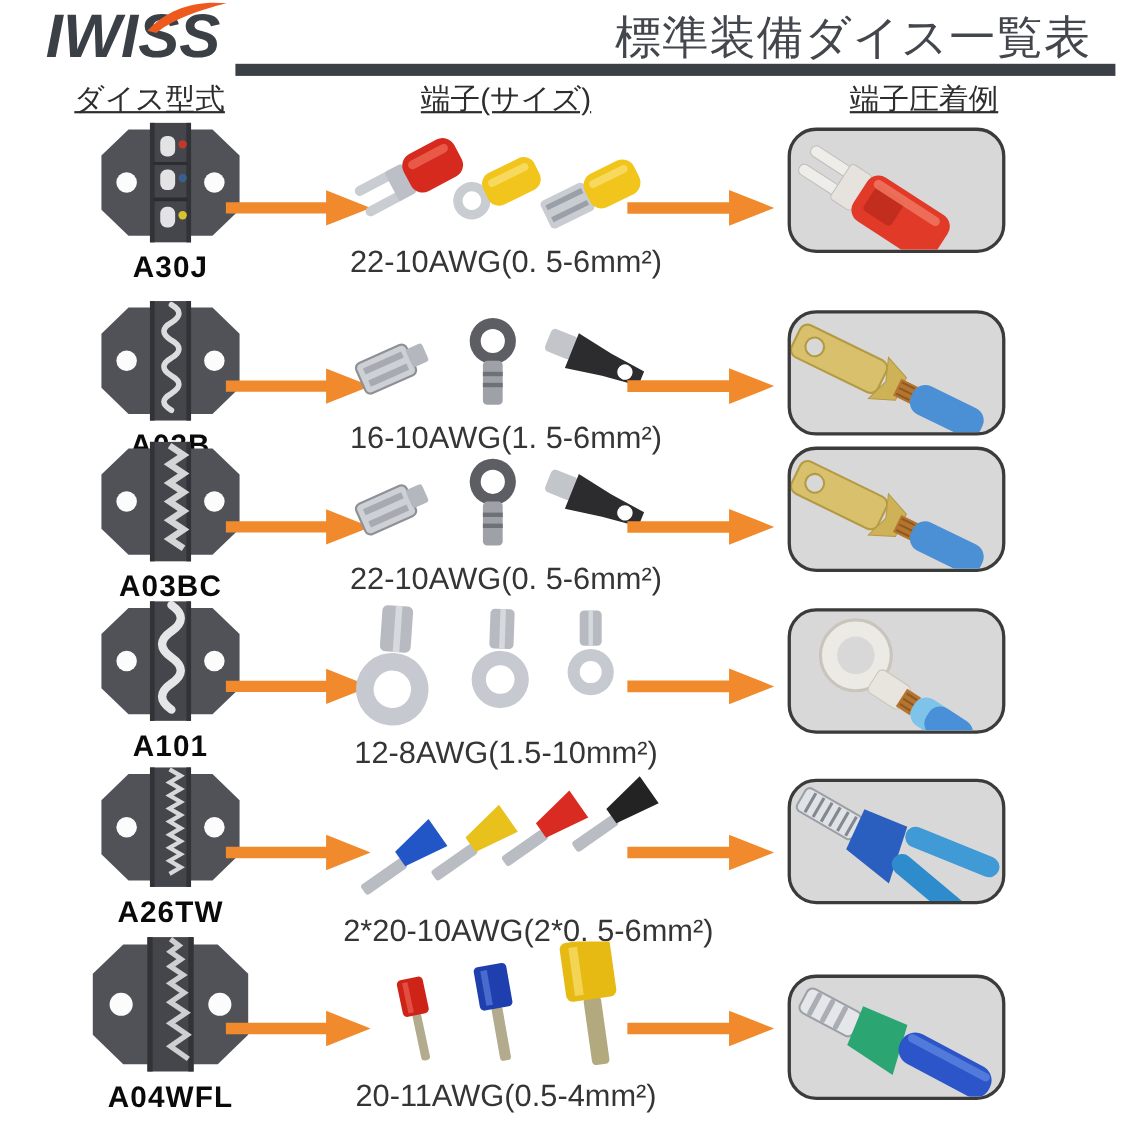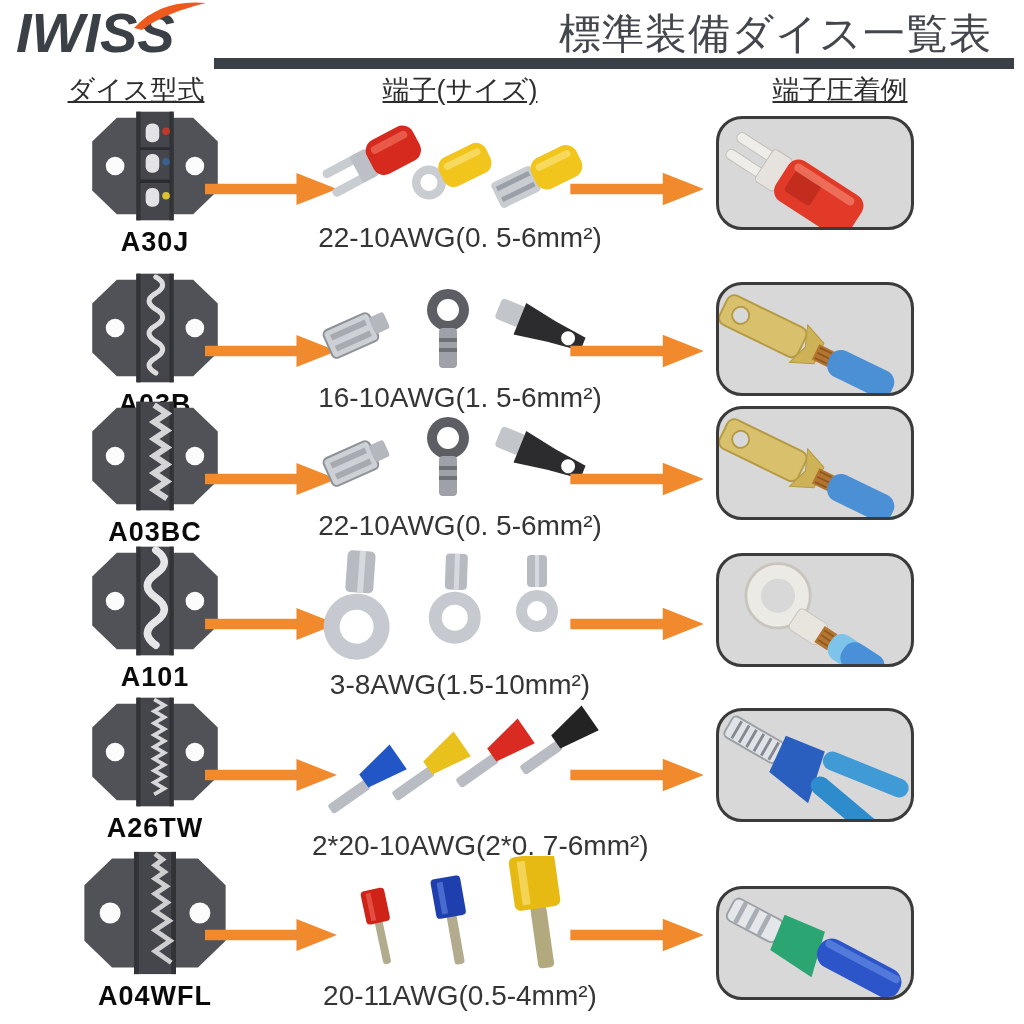--- a/index.html
+++ b/index.html
@@ -8,21 +8,21 @@
     background:#ffffff;
     font-family:"Liberation Sans","DejaVu Sans",sans-serif;
     position:relative;overflow:hidden;
   }
   .page{position:absolute;inset:0;background:#fff}
 
   
   .logo{position:absolute;left:16px;top:2px;width:210px;height:64px}
   .logo-text{
     font-size:56px;font-weight:bold;font-style:italic;color:#3b4047;
-    letter-spacing:0px;line-height:62px;
+    letter-spacing:0px;line-height:62px;text-align:center;
   }
   .swoosh{position:absolute;left:116px;top:-2px;width:76px;height:30px}
   .title{
     position:absolute;top:6px;right:32px;
     font-size:42px;font-weight:normal;color:#43464c;letter-spacing:1px;
     white-space:nowrap;
   }
   .title-bar{position:absolute;left:214px;right:10px;top:58px;height:11px;background:#3b3f46}
 
   .col-header{
@@ -281,21 +281,21 @@
           <circle cx="21" cy="64" r="26" fill="#c6cad0"></circle>
           <circle cx="21" cy="64" r="13" fill="#ffffff"></circle>
         </g>
         <g transform="translate(206,8)">
           <rect x="9" y="0" width="20" height="32" rx="4" fill="#b7bbc1"></rect>
           <rect x="17" y="0" width="4" height="32" fill="#d6dade"></rect>
           <circle cx="19" cy="56" r="21" fill="#c6cad0"></circle>
           <circle cx="19" cy="56" r="10" fill="#ffffff"></circle>
         </g>
       </svg>
-      <div class="term-size">3-8AWG(1.5-10mm²)</div>
+      <div class="term-size">12-8AWG(1.5-10mm²)</div>
     </div>
     <svg class="arrow arrow-2" viewBox="0 0 140 44">
         <use href="#arrow"></use>
       </svg>
     <div class="example">
       <svg viewBox="0 0 198 114">
         <circle cx="60" cy="42" r="34" fill="#eceae5" stroke="#c9c5bd" stroke-width="3"></circle>
         <circle cx="60" cy="42" r="18" fill="#d8d8d8"></circle>
         <g transform="translate(84,54) rotate(33)">
           <rect x="0" y="0" width="36" height="26" rx="5" fill="#e8e5df" stroke="#c9c5bd"></rect>
@@ -331,21 +331,21 @@
         </g>
         <g transform="translate(138,72) rotate(-35)">
           <rect x="0" y="9" width="46" height="11" rx="3" fill="#b9bdc3"></rect>
           <polygon points="44,2 86,-5 86,25 44,18" fill="#d92b21"></polygon>
         </g>
         <g transform="translate(202,59) rotate(-35)">
           <rect x="0" y="9" width="46" height="11" rx="3" fill="#b9bdc3"></rect>
           <polygon points="44,2 86,-5 86,25 44,18" fill="#232323"></polygon>
         </g>
       </svg>
-      <div class="term-size">2*20-10AWG(2*0. 7-6mm²)</div>
+      <div class="term-size">2*20-10AWG(2*0. 5-6mm²)</div>
     </div>
     <svg class="arrow arrow-2" viewBox="0 0 140 44">
         <use href="#arrow"></use>
       </svg>
     <div class="example">
       <svg viewBox="0 0 198 114">
         <g transform="translate(14,4) rotate(30)">
           <rect x="0" y="0" width="62" height="25" rx="5" fill="#dfe2e6" stroke="#9ba0a6" stroke-width="2"></rect>
           <path d="M10 2 v21 M19 2 v21 M28 2 v21 M37 2 v21 M46 2 v21 M55 2 v21" stroke="#85898f" stroke-width="3"></path>
           <polygon points="58,-8 102,-14 114,42 62,34" fill="#2a5fc0"></polygon>

